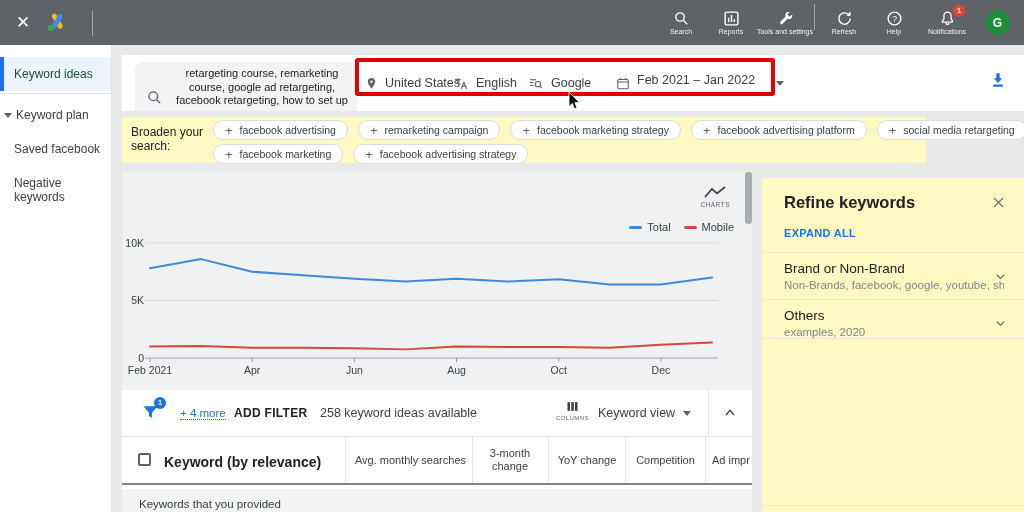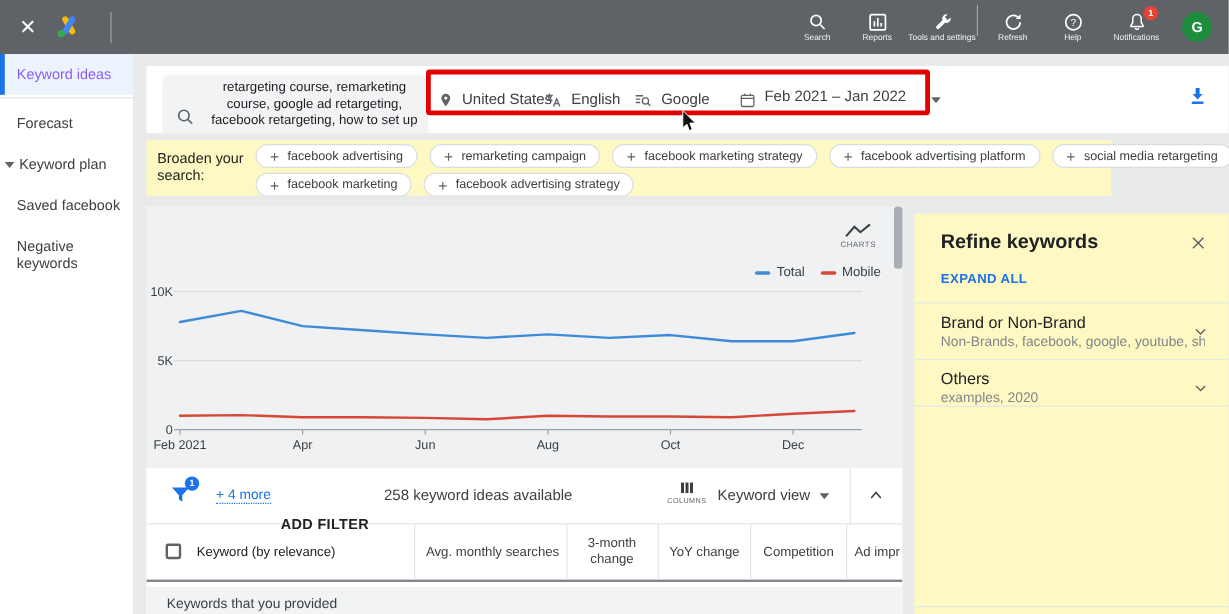--- a/index.html
+++ b/index.html
@@ -14,21 +14,21 @@
   .tb-divider { width:1px; height:26px; background:rgba(255,255,255,.4); margin-left:8px; }
   .topbar-right { margin-left:auto; display:flex; align-items:center; padding-right:14px; }
   .tb-action { width:50px; display:flex; flex-direction:column; align-items:center; gap:1px; color:#f1f3f4; position:relative; cursor:pointer; }
   .tb-action .lbl { font-size:7px; text-align:center; line-height:8px; }
   .tb-badge { position:absolute; top:-5px; right:10px; background:#e94235; color:#fff; border-radius:50%; width:12px; height:12px; font-size:7.5px; line-height:12px; text-align:center; font-weight:bold; }
   .avatar { width:25px; height:25px; border-radius:50%; background:#1e8e3e; color:#fff; font-size:12px; font-weight:bold; display:flex; align-items:center; justify-content:center; margin-left:10px; cursor:pointer; }
 
   
   .sidebar { position:absolute; left:0; top:45px; width:112px; height:467px; background:#fff; border-right:1px solid #e3e5e5; font-size:12px; color:#3c4043; }
   .side-item { padding:10px 8px 10px 14px; cursor:pointer; }
-  .side-item.active { color:#8b5cf6; border-left:4px solid #1a73e8; background:#edf3fd; padding-left:10px; margin-top:0; }
+  .side-item.active { color:#14532d; border-left:4px solid #1a73e8; background:#edf3fd; padding-left:10px; margin-top:12px; }
   .side-sep { border-bottom:1px solid #e4e6e7; margin:2px 0 4px 0; }
   .side-plan { display:flex; align-items:center; gap:4px; padding-left:4px; }
   .tri-down { width:0; height:0; border-left:4px solid transparent; border-right:4px solid transparent; border-top:5px solid #5f6368; }
   .side-wrap { width:80px; line-height:14px; }
 
   
   .toprow { position:absolute; left:122px; top:55px; width:902px; height:56px; background:#fff; overflow:hidden; }
   .searchbox { position:absolute; left:13px; top:7px; width:222px; height:70px; background:#f1f3f4; border-radius:8px; cursor:text;text-align:center; }
   .searchbox .q-icon { position:absolute; left:12px; top:28px; }
   .searchbox .q-text { margin:5px 8px 0 40px; font-size:11px; line-height:13.5px; color:#202124; }
@@ -52,33 +52,33 @@
   .legend { position:absolute; right:18px; top:49px; display:flex; gap:13px; font-size:11px; color:#3c4043; }
   .legend-item { display:flex; align-items:center; gap:5px; cursor:pointer; }
   .legend-swatch { width:13px; height:3px; border-radius:2px; }
 
   
   .tablecard { position:absolute; left:122px; top:390px; width:630px; height:122px; background:#fff; overflow:hidden; }
   .filterrow { position:relative; height:47px; border-bottom:1px solid #e4e6e7; }
   .funnel { position:absolute; left:19px; top:13px; cursor:pointer; }
   .funnel-badge { position:absolute; left:32px; top:7px; width:12px; height:12px; background:#1a73e8; border-radius:50%; color:#fff; font-size:7.5px; text-align:center; line-height:12px; font-weight:bold; }
   .more-filters { position:absolute; left:58px; top:17px; font-size:11.5px; color:#1a73e8; border-bottom:1px dotted #1a73e8; cursor:pointer; }
-  .add-filter { position:absolute; left:112px; top:16px; font-size:12px; letter-spacing:.3px; font-weight:bold; color:#202124; cursor:pointer;margin-top:24px; }
+  .add-filter { position:absolute; left:112px; top:16px; font-size:12px; letter-spacing:.3px; font-weight:bold; color:#202124; cursor:pointer; }
   .kw-status { position:absolute; left:198px; top:16px; font-size:12.5px; color:#3c4043; }
   .columns-btn { position:absolute; left:434px; top:9px; display:flex; flex-direction:column; align-items:center; gap:1px; color:#3c4043; cursor:pointer; }
   .columns-btn .lbl { font-size:6px; color:#5f6368; letter-spacing:.4px; }
   .view-btn { position:absolute; left:476px; top:16px; display:flex; align-items:center; gap:8px; font-size:12.5px; color:#3c4043; cursor:pointer; }
   .filter-divider { position:absolute; left:586px; top:0; width:1px; height:47px; background:#e4e6e7; }
   .collapse-btn { position:absolute; left:600px; top:15px; cursor:pointer; }
 
   .headerrow { position:relative; height:48px; border-bottom:2px solid #80868b; font-size:11px; color:#3c4043; }
   .hdr-div { position:absolute; top:0; width:1px; height:46px; background:#e4e6e7; }
   .checkbox { position:absolute; left:16px; top:16px; width:13px; height:13px; border:2px solid #5f6368; border-radius:2px; background:#fff; cursor:pointer; }
   .hdr { position:absolute; cursor:pointer; }
-  .hdr.bold { font-weight:normal; color:#202124; font-size:11px; }
+  .hdr.bold { font-weight:bold; color:#202124; font-size:14px; }
   .sectionrow { margin-top:4px; height:60px; background:#f1f3f4; font-size:11.5px; color:#3c4043; padding:9px 0 0 17px; }
 
   
   .refine { position:absolute; left:762px; top:178px; width:262px; height:334px; background:#fef9c3; }
   .refine-title { position:absolute; left:22px; top:15px; font-size:16.5px; font-weight:bold; color:#202124; }
   .refine-close { position:absolute; right:18px; top:17px; cursor:pointer; }
   .expand-all { position:absolute; left:22px; top:49px; font-size:11px; font-weight:bold; letter-spacing:.3px; color:#1a73e8; cursor:pointer; }
   .r-div { position:absolute; left:0; width:262px; height:1px; background:#e4e6e7; }
   .r-group { position:absolute; left:22px; width:220px; cursor:pointer; }
   .r-group .g-title { font-size:13.5px; color:#202124; }
@@ -163,21 +163,20 @@
       <span class="lbl">Notifications</span>
       <span class="tb-badge">1</span>
     </div>
     <div class="avatar">G</div>
   </div>
 </div>
 
 <nav class="sidebar">
   <div class="side-item active">Keyword ideas</div>
   <div class="side-sep"></div>
-  <div class="side-item">Forecast</div>
   <div class="side-item side-plan">
     <span class="tri-down"></span>
     <span>Keyword plan</span>
   </div>
   <div class="side-item">Saved facebook</div>
   <div class="side-item">
     <div class="side-wrap">Negative keywords</div>
   </div>
 </nav>
 

